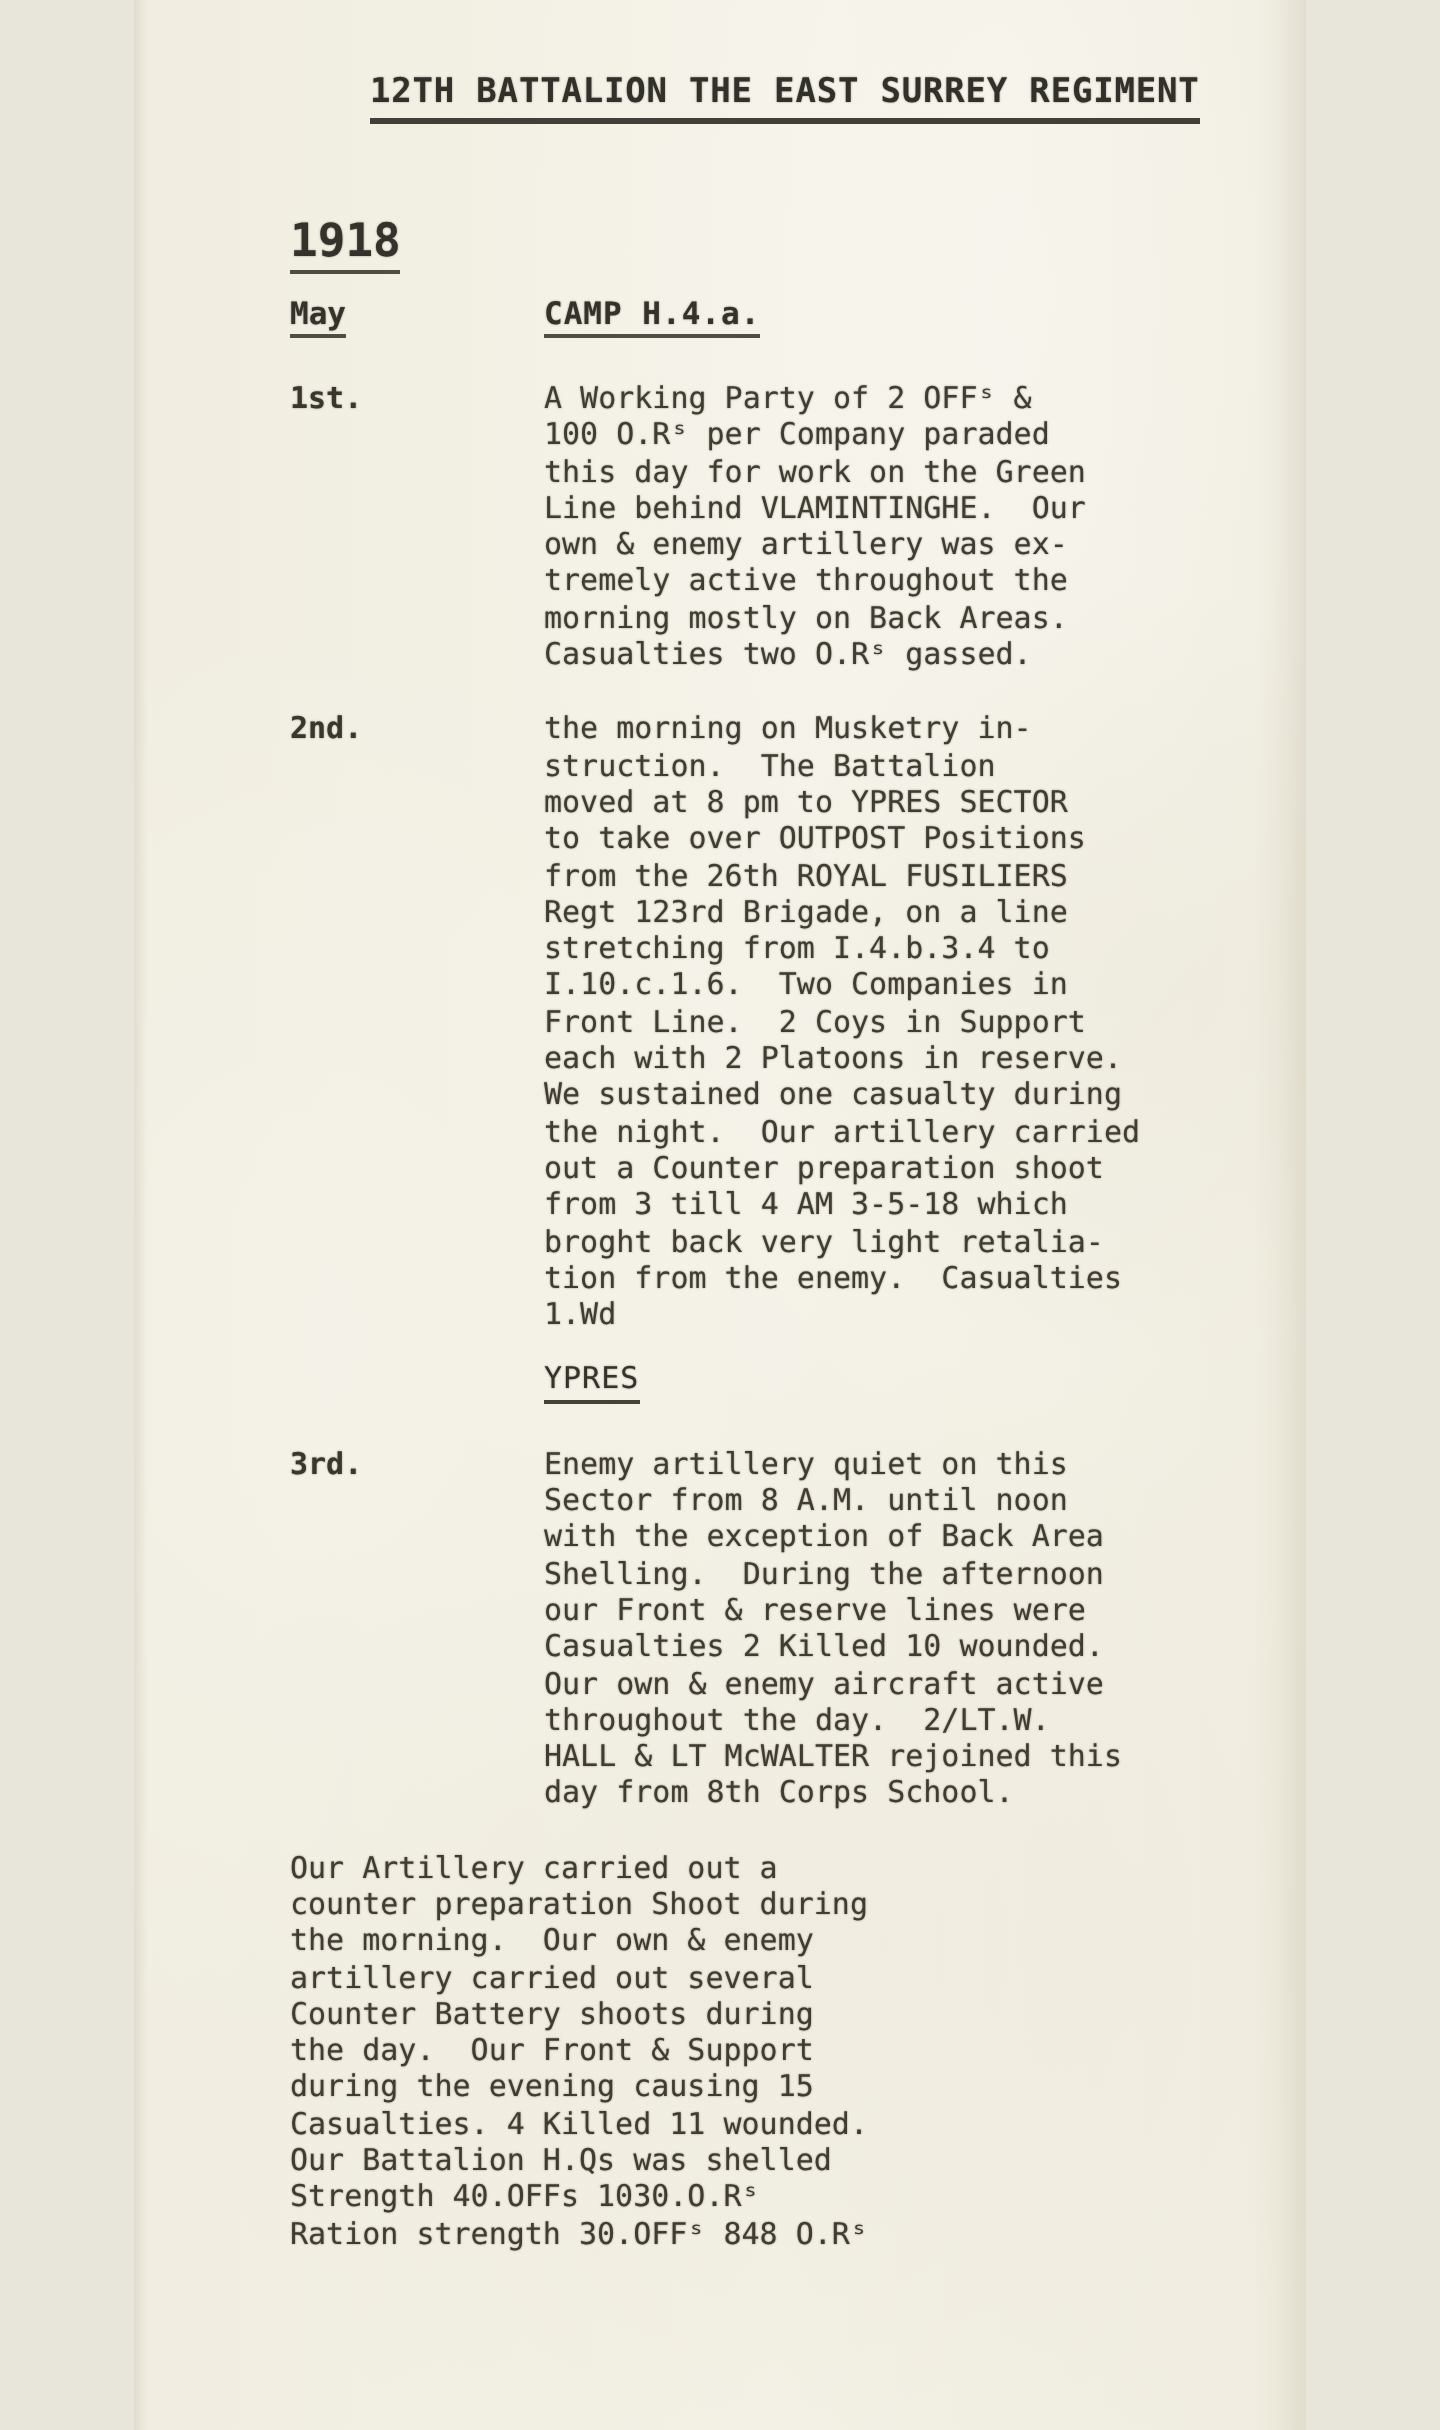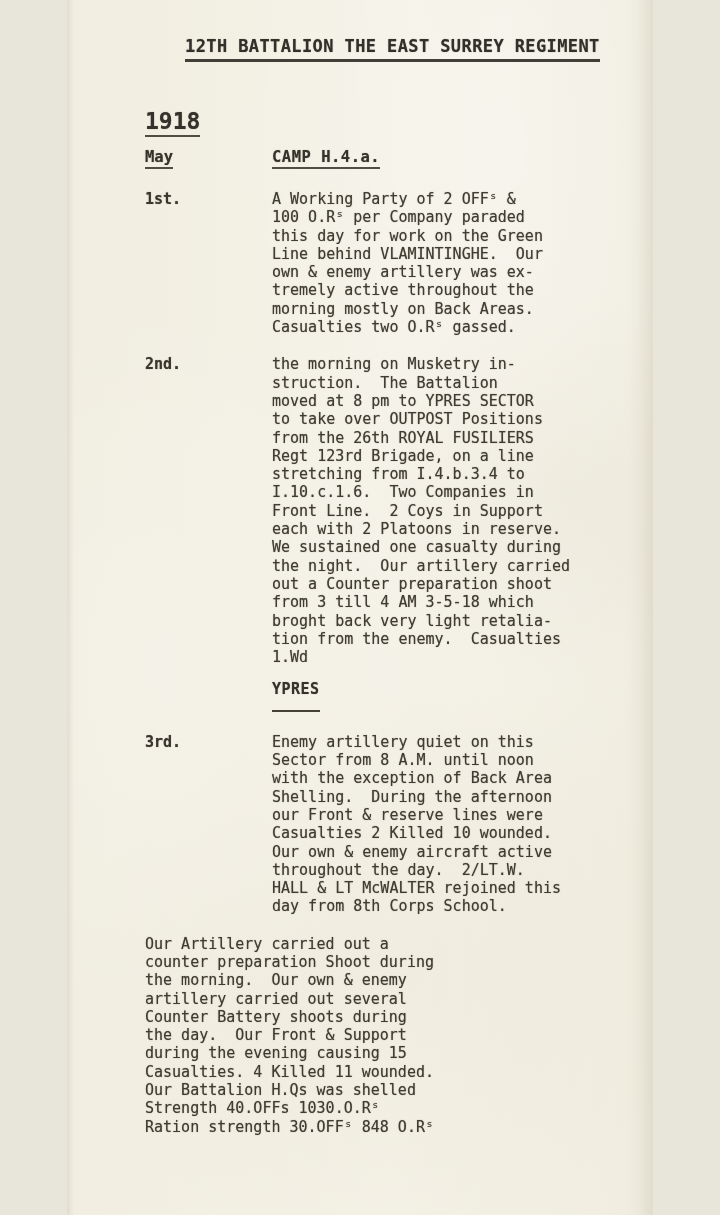--- a/index.html
+++ b/index.html
@@ -65,24 +65,24 @@
   }
   .entry{ display:flex; margin-bottom:19px; }
   .entry .day{
     flex:0 0 127px;width:127px;
     font-size:15px;line-height:18.3px;font-weight:bold;color:#3a362e;
   }
   .entry .lines{ font-size:15px;line-height:18.3px;color:#403c31; }
   .line{ white-space:pre; }
   .section-heading{
     margin:-5px 0 21px 127px;
-    font-size:15px;line-height:18.3px;font-weight:bold;color:#35322b;
+    font-size:15px;line-height:18.3px;font-weight:normal;color:#35322b;
     width:-moz-fit-content;width:fit-content;
     border-bottom:2.5px solid rgba(50,46,38,0.9);
-    padding-bottom:11px;
+    padding-bottom:1px;
     letter-spacing:0.5px;
   }
 </style>
 </head>
 <body>
 
 <div class="paper">
   <div class="title tw">12TH BATTALION THE EAST SURREY REGIMENT</div>
   <div class="year tw u">1918</div>
   <div class="appendix tw u">APPENDIX</div>

